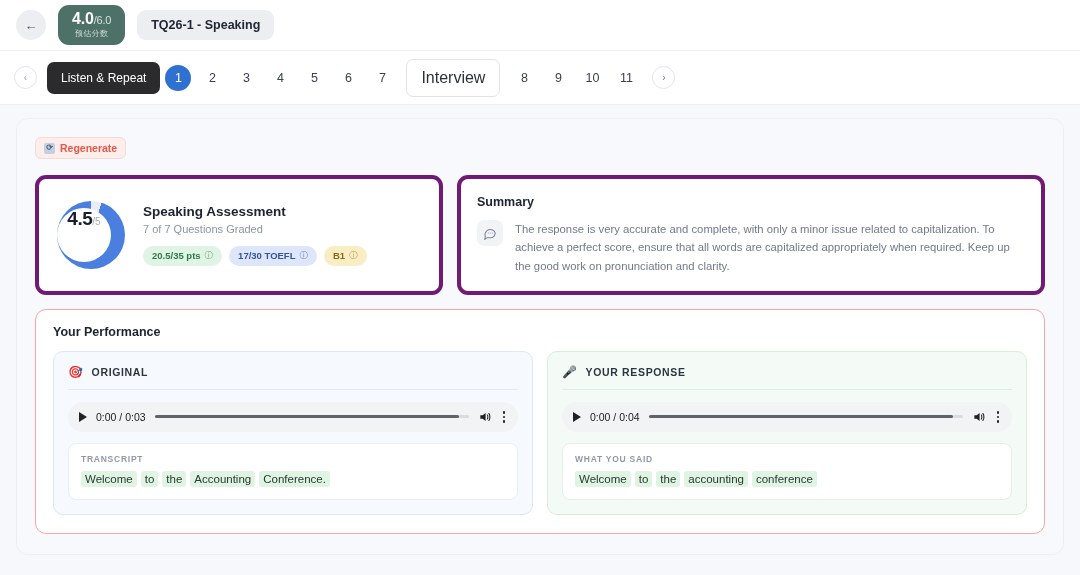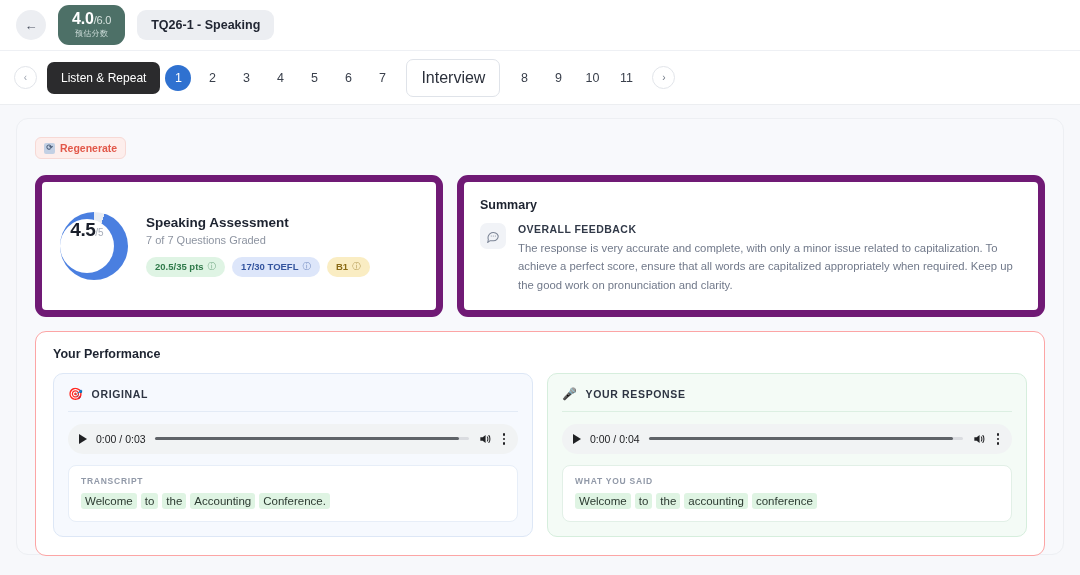--- a/index.html
+++ b/index.html
@@ -133,21 +133,21 @@
     width: 11px; height: 11px; border-radius: 2px;
     background: #c3d0e4;
     display: inline-flex; align-items: center; justify-content: center;
     color: #50617c; font-size: 8px; line-height: 1;
   }
 
   .row2 { display: flex; gap: 14px; }
 
   .card {
     background: #ffffff;
-    border: 7px solid #701a75;
+    border: 4px solid #701a75;
     border-radius: 11px;
   }
   .assessment {
     width: 408px;
     padding: 20px 18px;
     display: flex; align-items: center; gap: 18px;
   }
   .ring {
     width: 68px; height: 68px; border-radius: 50%;
     background: conic-gradient(#e9edf3 0deg 18deg, #4a7fe0 18deg 360deg);
@@ -347,21 +347,20 @@
       <div class="sum-body">
         <div class="sum-ic">
           <svg width="14" height="14" viewBox="0 0 24 24" fill="none" stroke="#7c8596" stroke-width="1.8">
             <path d="M21 12a8 8 0 0 1-8 8H7l-4 3 1-5a8 8 0 1 1 17-6z"></path>
             <circle cx="9" cy="12" r="0.9" fill="#7c8596" stroke="none"></circle>
             <circle cx="12.5" cy="12" r="0.9" fill="#7c8596" stroke="none"></circle>
             <circle cx="16" cy="12" r="0.9" fill="#7c8596" stroke="none"></circle>
           </svg>
         </div>
         <div>
-          <div class="fb-label">OVERALL FEEDBACK</div>
           <div class="fb-text">The response is very accurate and complete, with only a minor issue related to capitalization. To achieve a perfect score, ensure that all words are capitalized appropriately when required. Keep up the good work on pronunciation and clarity.</div>
         </div>
       </div>
     </div>
   </div>
 
   <div class="perf">
     <div class="perf-title">Your Performance</div>
     <div class="perf-row">
 

